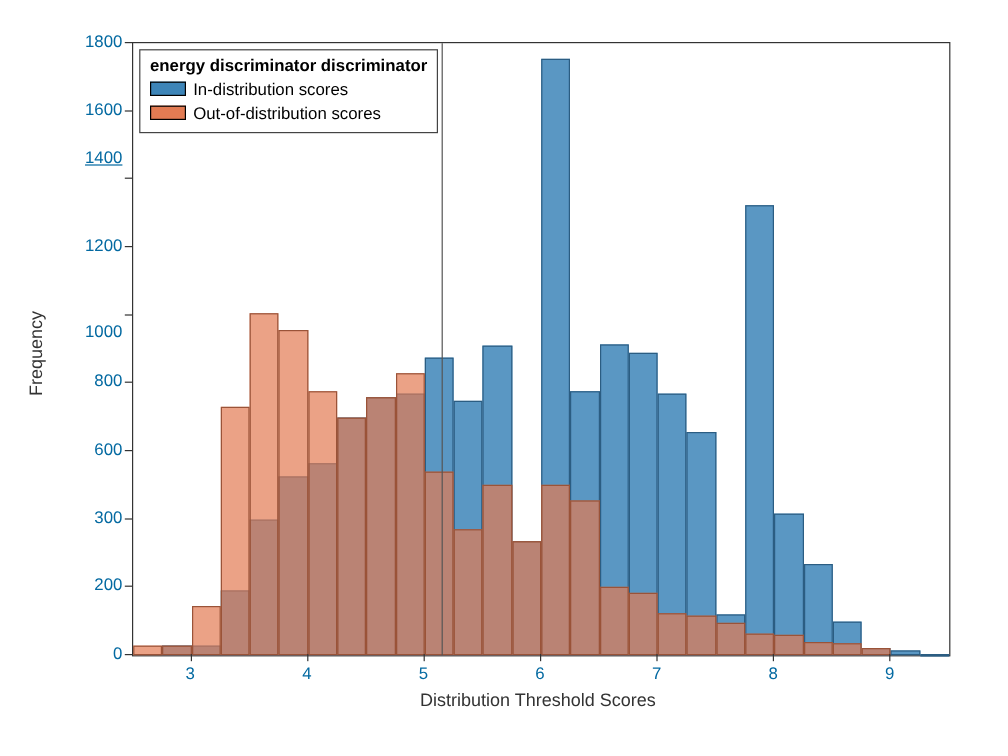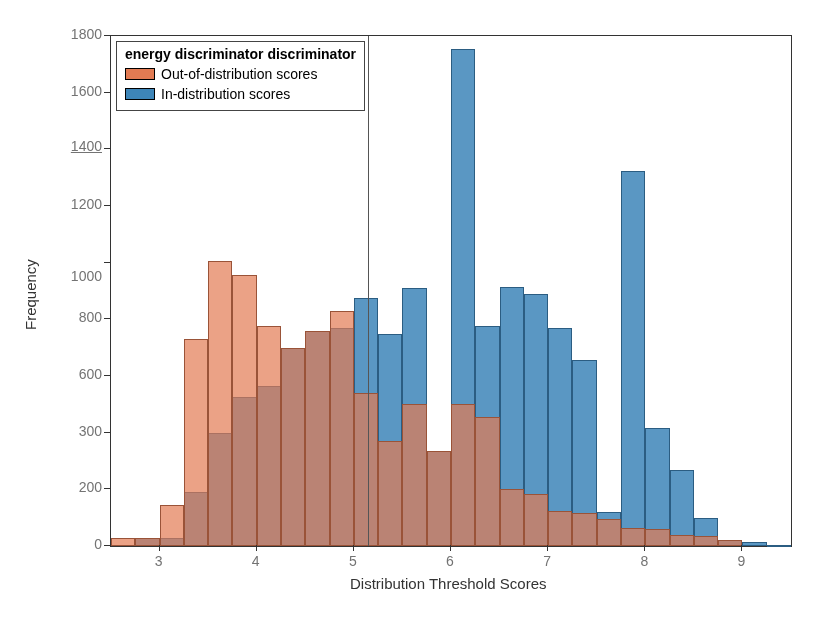--- a/index.html
+++ b/index.html
@@ -25,21 +25,21 @@
     border: 1px solid #333;
   }
   .axis-label {
     position: absolute;
     font-size: 15px;
     color: #333;
   }
   .tick-label {
     position: absolute;
     font-size: 14px;
-    color: #737373;
+    color: #0369a1;
   }
   .bar {
     position: absolute;
     box-sizing: border-box;
   }
   .bar-in {
     background: rgba(61,133,184,0.85);
     border: 1px solid #2b5d82;
   }
   .bar-out {
@@ -139,26 +139,26 @@
       <div class="bar bar-out" style="left: 558.571px; top: 498.667px; width: 24.2857px; height: 11.3333px;"></div>
       <div class="bar bar-out" style="left: 582.857px; top: 500.083px; width: 24.2857px; height: 9.91667px;"></div>
       <div class="bar bar-out" style="left: 607.143px; top: 504.333px; width: 24.2857px; height: 5.66667px;"></div>
       <div class="threshold-line" style="left: 257.429px; top: 0px; height: 510px;"></div>
     </div>
   <div id="ylabel" class="axis-label" style="left: 22px; top: 330px; transform: rotate(-90deg); transform-origin: left top;">Frequency</div>
   <div id="xlabel" class="axis-label" style="left: 350px; top: 575px;">Distribution Threshold Scores</div>
   <div id="legend" class="legend" style="left: 116px; top: 41px;">
     <div class="legend-title">energy discriminator discriminator</div>
     <div class="legend-row">
+      <div class="legend-swatch" style="background:#3d85b8"></div>
+      <span>In-distribution scores</span>
+    </div>
+    <div class="legend-row">
       <div class="legend-swatch" style="background:#e27b53"></div>
       <span>Out-of-distribution scores</span>
-    </div>
-    <div class="legend-row">
-      <div class="legend-swatch" style="background:#3d85b8"></div>
-      <span>In-distribution scores</span>
     </div>
   </div>
 <div style="position: absolute; left: 158.571px; top: 545px; width: 0px; height: 6px; border-left: 1px solid rgb(51, 51, 51);"></div>
     <div class="tick-label" style="left: 148.571px; top: 553px; width: 20px; text-align: center;">3</div>
     <div style="position: absolute; left: 255.714px; top: 545px; width: 0px; height: 6px; border-left: 1px solid rgb(51, 51, 51);"></div>
     <div class="tick-label" style="left: 245.714px; top: 553px; width: 20px; text-align: center;">4</div>
     <div style="position: absolute; left: 352.857px; top: 545px; width: 0px; height: 6px; border-left: 1px solid rgb(51, 51, 51);"></div>
     <div class="tick-label" style="left: 342.857px; top: 553px; width: 20px; text-align: center;">5</div>
     <div style="position: absolute; left: 450px; top: 545px; width: 0px; height: 6px; border-left: 1px solid rgb(51, 51, 51);"></div>
     <div class="tick-label" style="left: 440px; top: 553px; width: 20px; text-align: center;">6</div>
@@ -176,18 +176,18 @@
     <div class="tick-label ytick-right" style="left: 52px; top: 422.667px;">300</div>
     <div style="position: absolute; left: 104px; top: 375px; width: 6px; height: 0px; border-top: 1px solid rgb(51, 51, 51);"></div>
     <div class="tick-label ytick-right" style="left: 52px; top: 366px;">600</div>
     <div style="position: absolute; left: 104px; top: 318.333px; width: 6px; height: 0px; border-top: 1px solid rgb(51, 51, 51);"></div>
     <div class="tick-label ytick-right" style="left: 52px; top: 309.333px;">800</div>
     <div style="position: absolute; left: 104px; top: 261.667px; width: 6px; height: 0px; border-top: 1px solid rgb(51, 51, 51);"></div>
     <div class="tick-label ytick-right" style="left: 52px; top: 268px;">1000</div>
     <div style="position: absolute; left: 104px; top: 205px; width: 6px; height: 0px; border-top: 1px solid rgb(51, 51, 51);"></div>
     <div class="tick-label ytick-right" style="left: 52px; top: 196px;">1200</div>
     <div style="position: absolute; left: 104px; top: 148.333px; width: 6px; height: 0px; border-top: 1px solid rgb(51, 51, 51);"></div>
-    <div class="tick-label ytick-right" style="left: 52px; top: 138px; text-decoration: underline;">1400</div>
+    <div class="tick-label ytick-right" style="left: 52px; top: 123px; text-decoration: underline;">1400</div>
     <div style="position: absolute; left: 104px; top: 91.6667px; width: 6px; height: 0px; border-top: 1px solid rgb(51, 51, 51);"></div>
     <div class="tick-label ytick-right" style="left: 52px; top: 82.6667px;">1600</div>
     <div style="position: absolute; left: 104px; top: 35px; width: 6px; height: 0px; border-top: 1px solid rgb(51, 51, 51);"></div>
     <div class="tick-label ytick-right" style="left: 52px; top: 26px;">1800</div>
   </div>
 
 </body></html>

